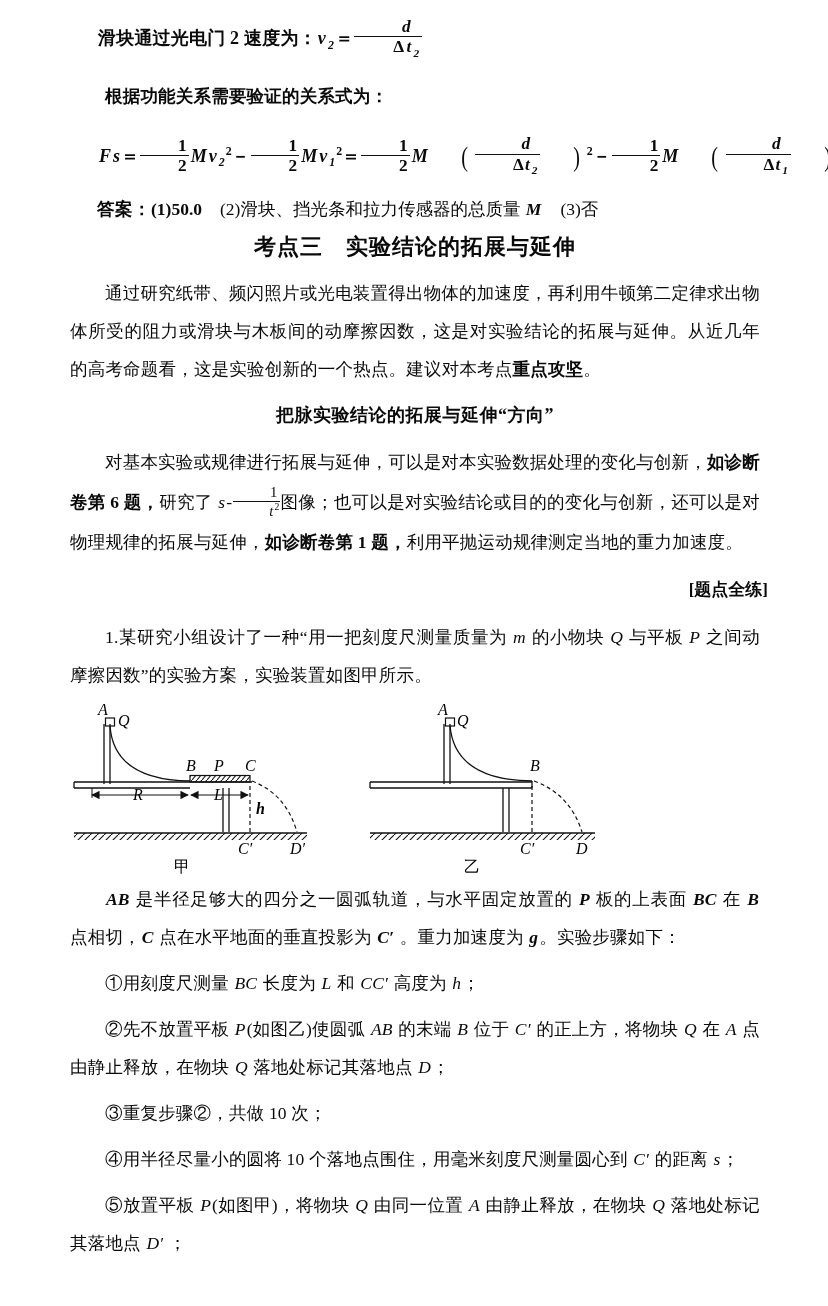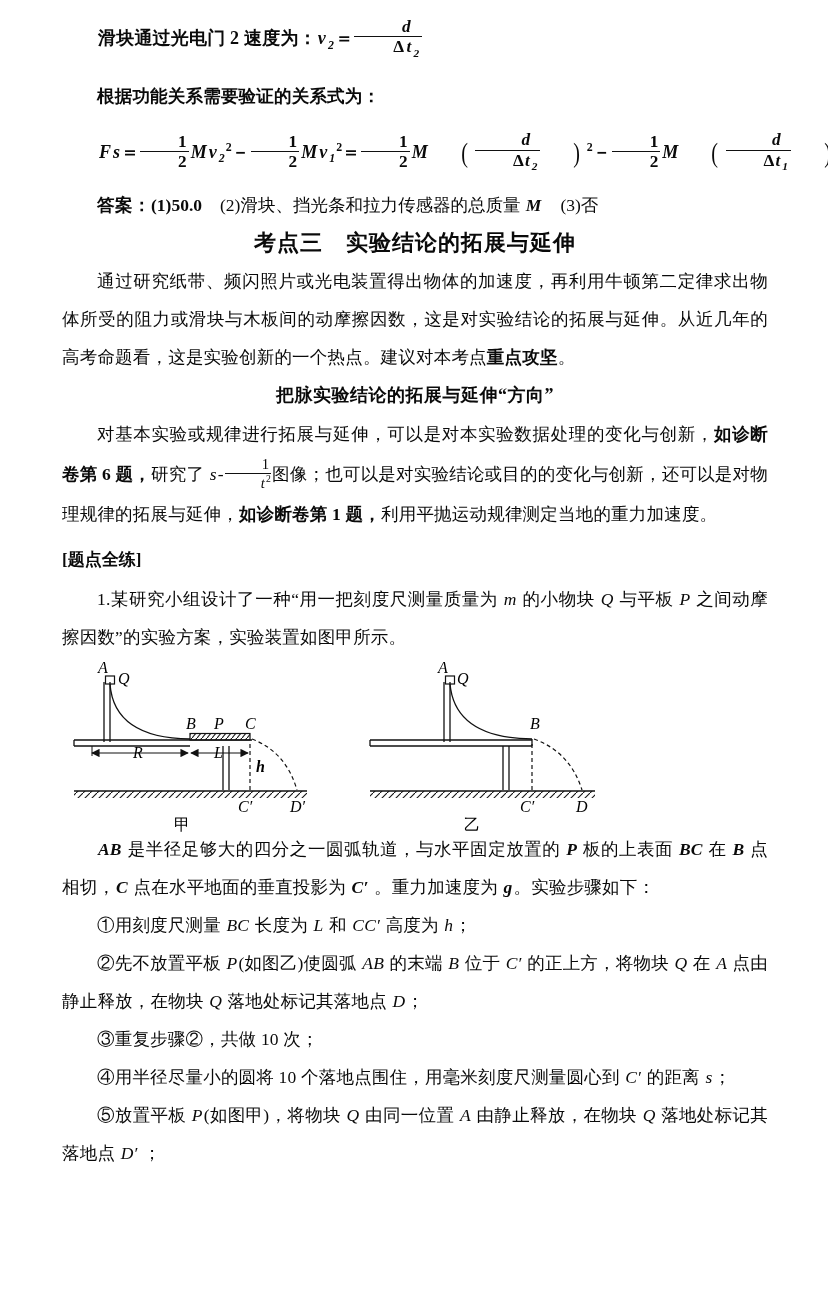--- a/index.html
+++ b/index.html
@@ -29,21 +29,21 @@
     width: 706px;
   }
 
   
   .para {
     font-size: 17.5px;
     line-height: 38px;
     text-align: justify;
     text-justify: inter-ideograph;
     letter-spacing: 0.2px;
-    margin: 0;
+    margin: 8px;
   }
   .indent { text-indent: 2em; }
   .bold { font-weight: bold; }
   .it {
     font-style: italic;
     font-family: "Liberation Serif", "DejaVu Serif", serif;
     padding: 0 1px;
   }
   .itb {
     font-style: italic;
@@ -109,21 +109,21 @@
   }
   .h-bamai {
     text-align: center;
     font-size: 18px;
     font-weight: bold;
     letter-spacing: 0.5px;
     line-height: 38px;
     margin: 0;
   }
   .h-tidian {
-    text-align: left;
+    text-align: right;
     font-size: 17px;
     font-weight: bold;
     line-height: 40px;
     margin: 0;
   }
   .answer-line {
     font-size: 17.5px;
     line-height: 38px;
     margin: 0;
   }

